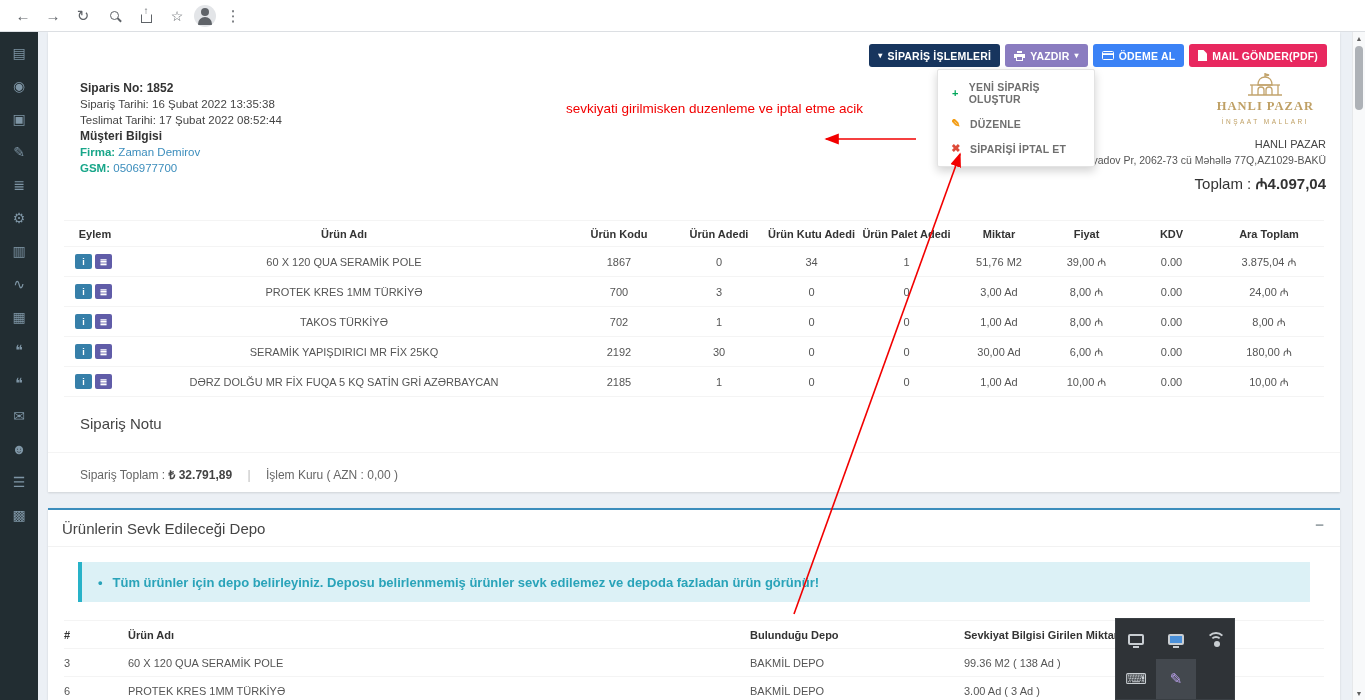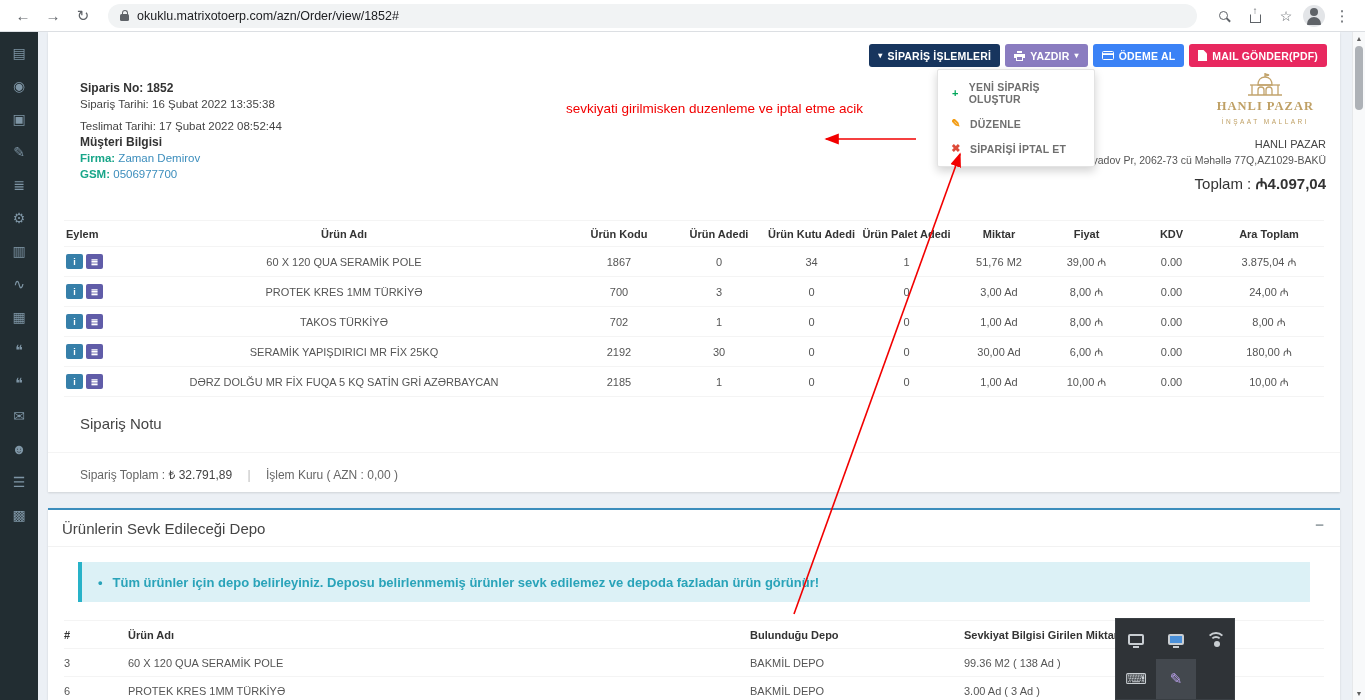--- a/index.html
+++ b/index.html
@@ -54,48 +54,48 @@
   
   .dropdown{position:absolute;left:889px;top:37px;width:158px;background:#fff;border:1px solid #e3e3e3;
             border-radius:2px;box-shadow:0 4px 10px rgba(0,0,0,.18);padding:5px 0;z-index:30}
   .dd-item{display:flex;align-items:center;gap:8px;padding:6px 12px;font-size:10.5px;font-weight:bold;color:#6f6f6f;cursor:pointer;letter-spacing:.2px}
   .dd-ic{width:12px;text-align:center;font-size:11px;font-style:normal}
   .dd-ic.green{color:#00a65a}.dd-ic.orange{color:#f39c12}.dd-ic.red{color:#dd4b39}
 
   
   .info{position:absolute;left:32px;top:48px;font-size:11.5px;color:#444;line-height:16px}
   .info .b{font-weight:bold;font-size:12px;color:#333}
-  .mt6{margin-top:6px}.mt10{}
+  .mt6{margin-top:0}.mt10{}
   .teal{color:#18a689;font-weight:bold}
   .link{color:#3b8dbc;cursor:pointer}
 
   
   .company{position:absolute;right:14px;top:40px;width:390px;text-align:right;font-size:10.5px;color:#555;line-height:16px}
   .logo{display:inline-block;text-align:center;margin-right:12px}
   .logo svg{display:block;margin:0 auto}
   .logo-title{font-family:"Liberation Serif",serif;color:#bfa065;font-size:12.5px;letter-spacing:1px;font-weight:bold}
   .logo-sub{font-size:6.5px;letter-spacing:2.5px;color:#bfa065}
   .comp-name{font-size:11px;color:#444;margin-top:6px}
   .total-line{margin-top:8px;font-size:15px;color:#333}
   .total-line .tv{font-weight:bold}
 
   
   .items{position:absolute;left:16px;top:188px;width:1260px;border-collapse:collapse;table-layout:fixed;font-size:11px;color:#555}
   .items th{font-weight:bold;color:#333;border-top:1px solid #f4f4f4;border-bottom:1px solid #f4f4f4;height:26px;text-align:center;font-size:11px}
   .items td{height:30px;text-align:center;border-bottom:1px solid #f4f4f4}
-  .items th:first-child,.items td:first-child{text-align:left;padding-left:2px}
+  .items th:first-child,.items td:first-child{text-align:center;padding-left:2px}
   .rbtn{display:inline-flex;align-items:center;justify-content:center;width:17px;height:15px;border-radius:2px;
         color:#fff;font-size:9px;font-weight:bold;margin-right:3px;cursor:pointer}
   .rbtn.b1{background:#367fa9}
   .rbtn.b2{background:#605ca8}
 
   .note-title{position:absolute;left:32px;top:383px;font-size:15px;color:#444}
   .hr1{position:absolute;left:0;top:420px;width:100%;border-top:1px solid #f4f4f4}
   .totals{position:absolute;left:32px;top:434px;font-size:12px;color:#666}
-  .totals .tv{color:#444;font-weight:normal}
+  .totals .tv{color:#444;font-weight:bold}
   .totals .sep{margin:0 12px;color:#bbb}
 
   
   .c2-title{position:absolute;left:14px;top:10px;font-size:15px;color:#444}
   .collapse{position:absolute;right:16px;top:6px;color:#97a0a5;font-size:15px;cursor:pointer;font-weight:bold}
   .c2-hr{position:absolute;left:0;top:36px;width:100%;border-top:1px solid #f2f2f2}
   .callout{position:absolute;left:30px;top:52px;width:1232px;height:40px;background:#dcf1f6;border-left:4px solid #28b2c8;
            display:flex;align-items:center;gap:10px;padding-left:16px;color:#29a3b9;font-weight:bold;font-size:13px}
   .depot{position:absolute;left:16px;top:110px;width:1260px;border-collapse:collapse;table-layout:fixed;font-size:11px;color:#555}
   .depot th{border-top:1px solid #f4f4f4;border-bottom:1px solid #f4f4f4;height:28px;font-size:11px;color:#333;text-align:left;font-weight:bold}
@@ -119,24 +119,20 @@
   .overlay{position:absolute;left:0;top:0;z-index:40;pointer-events:none}
   .overlay text{fill:#f20000;font-size:13.5px;font-family:"Liberation Sans",sans-serif}
 </style>
 </head>
 <body>
 
 <div class="chrome">
   <span class="bnav">←</span>
   <span class="bnav">→</span>
   <span class="bnav">↻</span>
-  <div class="urlbar">
-    <span class="lock"></span>
-    <span class="urltext">okuklu.matrixotoerp.com/azn/Order/view/1852#</span>
-  </div>
   <span class="bico">
       <i class="mag"></i>
     </span>
   <span class="bico">
       <i class="share"></i>
     </span>
   <span class="bnav star">☆</span>
   <span class="avatar">
       <i class="p-head"></i>
       <i class="p-body"></i>

